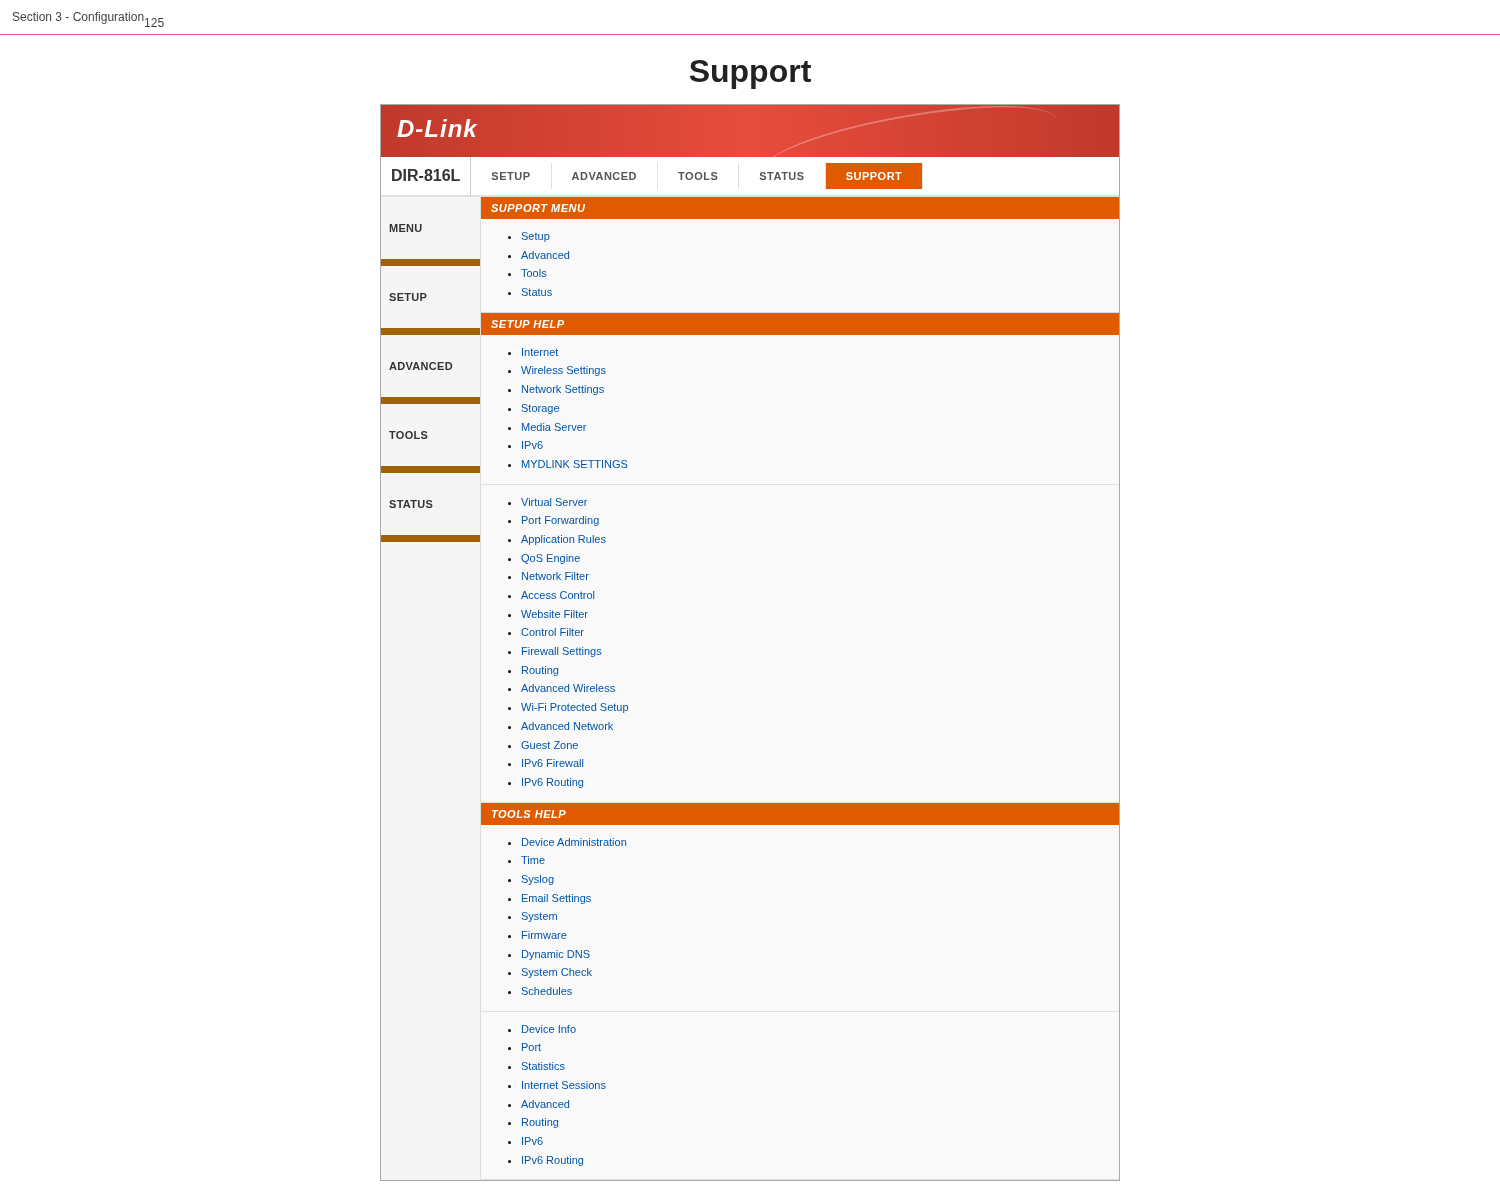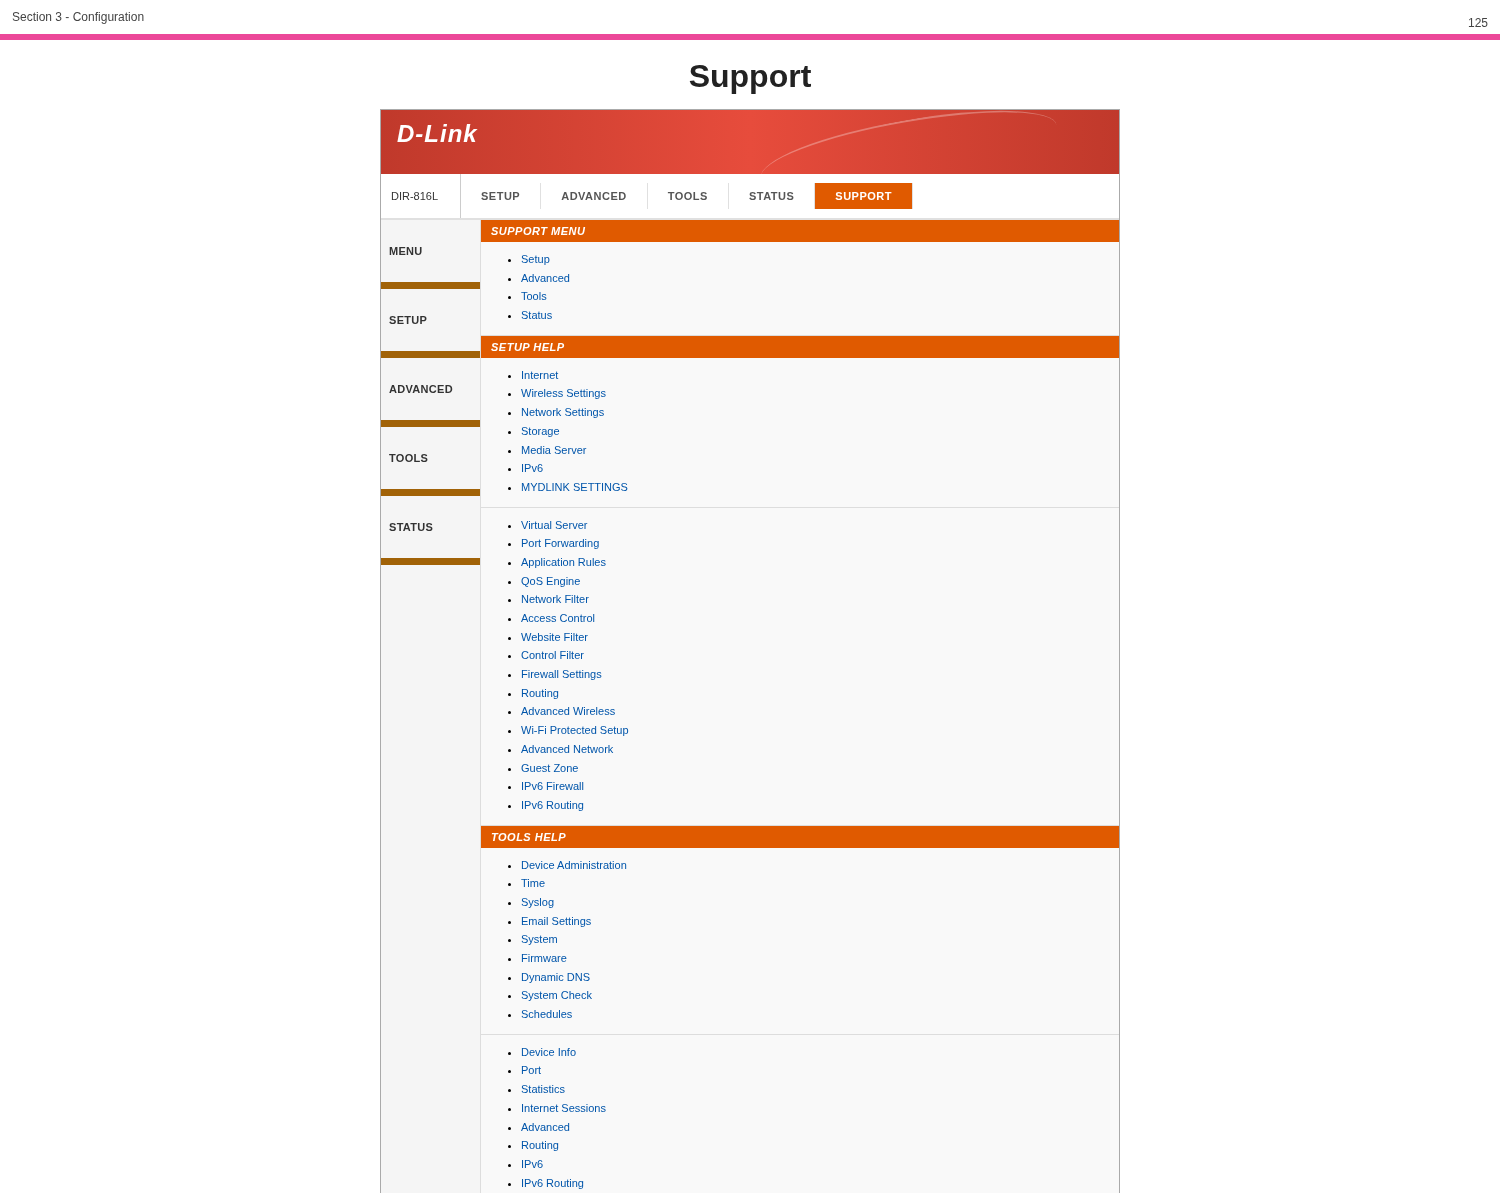--- a/index.html
+++ b/index.html
@@ -8,24 +8,24 @@
       font-size: 13px;
       background: #fff;
       width: 1500px;
       min-height: 1193px;
       position: relative;
     }
 
     
     .top-bar {
       display: flex;
-      justify-content: space-between;
+      justify-content: flex-start;
       align-items: center;
       padding: 4px 12px;
-      border-bottom: 6px solid #ec4899;
+      border-bottom: 1px solid #ec4899;
       background: #fff;
     }
     .top-bar-left {
       font-size: 12px;
       color: #444;
     }
     .top-bar-right {
       font-size: 12px;
       color: #444;
       margin-top: 12px;
@@ -49,21 +49,21 @@
       border: 1px solid #aaa;
       background: #fff;
     }
 
     
     .dlink-header {
       background: #c0392b;
       background: linear-gradient(to right, #c0392b, #e74c3c, #c0392b);
       padding: 10px 16px 8px;
       position: relative;
-      height: 64px;
+      height: 52px;
       overflow: hidden;
     }
     .dlink-logo {
       color: #fff;
       font-size: 24px;
       font-weight: bold;
       font-style: italic;
       letter-spacing: 1px;
     }
     .dlink-logo span {
@@ -83,23 +83,23 @@
     }
 
     
     .nav-bar {
       display: flex;
       background: #fff;
       border-bottom: 2px solid #e0e0e0;
       align-items: center;
     }
     .nav-model {
-      padding: 16px 10px;
-      font-size: 11px;
-      font-weight: normal;
+      padding: 10px 10px;
+      font-size: 16px;
+      font-weight: bold;
       color: #333;
       border-right: 1px solid #ccc;
       min-width: 80px;
     }
     .nav-tabs {
       display: flex;
       flex: 1;
     }
     .nav-tab {
       padding: 7px 20px;

